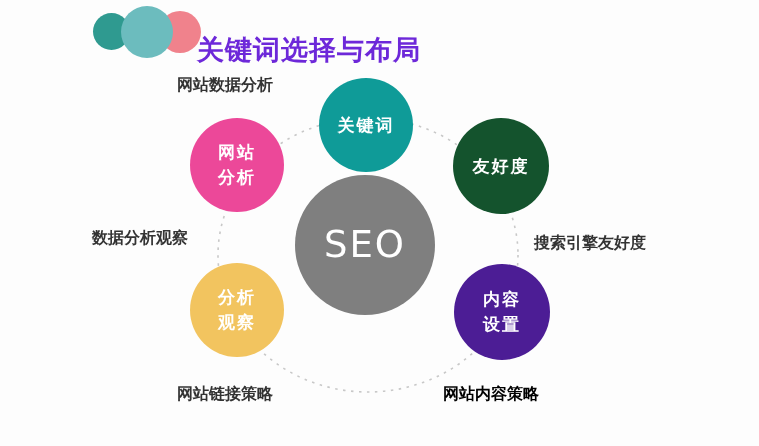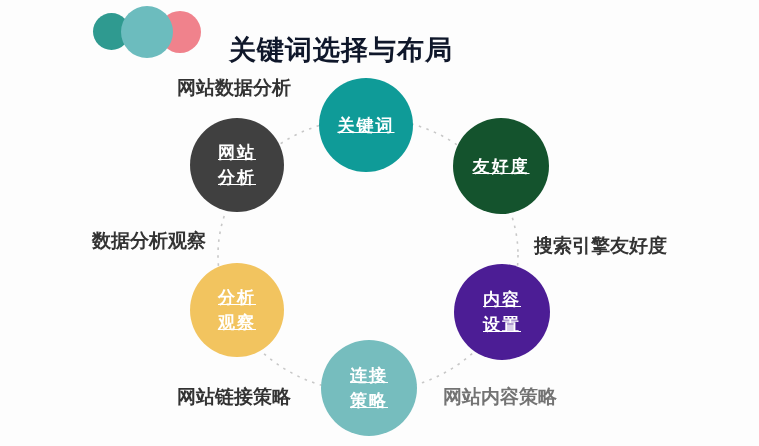--- a/index.html
+++ b/index.html
@@ -21,66 +21,64 @@
   }
   
   .ring-svg { position: absolute; left: 0; top: 0; }
   
   .node {
     position: absolute; border-radius: 50%;
     display: flex; align-items: center; justify-content: center;
     color: #ffffff; font-weight: bold; font-size: 17px;
     white-space: pre-line; line-height: 1.45;
     letter-spacing: 2px;
-    text-decoration: underline;
   }
   .n-site     { left: 190px; top: 118px; width: 94px; height: 94px; }
   .n-keyword  { left: 319px; top: 78px;  width: 94px; height: 94px; }
   .n-friend   { left: 453px; top: 118px; width: 96px; height: 96px; }
   .n-content  { left: 454px; top: 264px; width: 96px; height: 96px; }
   .n-link     { left: 321px; top: 340px; width: 96px; height: 96px; }
   .n-observe  { left: 190px; top: 263px; width: 94px; height: 94px; }
   .n-center   {
     left: 295px; top: 175px; width: 140px; height: 140px;
     font-size: 37px; font-weight: 400; letter-spacing: 2px; white-space: normal;
   }
   
-  .anno { position: absolute; font-size: 19px; font-weight: bold; white-space: nowrap; }
+  .anno { position: absolute; font-size: 16px; font-weight: bold; white-space: nowrap; }
   .a-top-left     { left: 177px; top: 75px; }
   .a-top-right    { left: 443px; top: 71px; }
   .a-right        { left: 534px; top: 233px; }
   .a-left         { left: 92px;  top: 228px; }
   .a-bottom-left  { left: 177px; top: 384px; text-align: center; }
   .a-bottom-right { left: 443px; top: 384px; }
 </style>
 </head>
 <body>
 
 <div class="stage">
 
   <div class="hdr-dot d1" style="background: rgb(47, 154, 144);"></div>
   <div class="hdr-dot d2" style="background: rgb(108, 188, 190);"></div>
   <div class="hdr-dot d3" style="background: rgb(240, 130, 140);"></div>
-  <h1 class="title" style="color: #0f172a; margin-left: 32px;">关键词选择与布局</h1>
+  <h1 class="title" style="color: #6d28d9;">关键词选择与布局</h1>
 
   <svg class="ring-svg" width="759" height="446">
     <ellipse cx="368" cy="255" rx="150" ry="137" fill="none" stroke-width="1.6" stroke-dasharray="2.5 5.5" stroke="#c8c8c8"></ellipse>
   </svg>
 
-  <div class="node n-site" style="background: #404040;">网站
+  <div class="node n-site" style="background: #ec4899;">网站
 分析</div>
   <div class="node n-keyword" style="background: rgb(15, 155, 152);">关键词</div>
   <div class="node n-friend" style="background: #14532d;">友好度</div>
   <div class="node n-content" style="background: #4c1d95;">内容
 设置</div>
-  <div class="node n-link" style="background: rgb(118, 189, 190);">连接
-策略</div>
   <div class="node n-observe" style="background: rgb(242, 196, 95);">分析
 观察</div>
 
+  <div class="node n-center" style="background: rgb(127, 127, 127);">SEO</div>
 
   <div class="anno a-top-left" style="color: rgb(51, 51, 51);">网站数据分析</div>
   <div class="anno a-left" style="color: rgb(51, 51, 51);">数据分析观察</div>
   <div class="anno a-right" style="color: rgb(51, 51, 51);">搜索引擎友好度</div>
   <div class="anno a-bottom-left" style="color: rgb(51, 51, 51);">网站链接策略</div>
-  <div class="anno a-bottom-right" style="color: #737373;">网站内容策略</div>
+  <div class="anno a-bottom-right" style="color: #000000;">网站内容策略</div>
 
 </div>
 
 </body></html>

